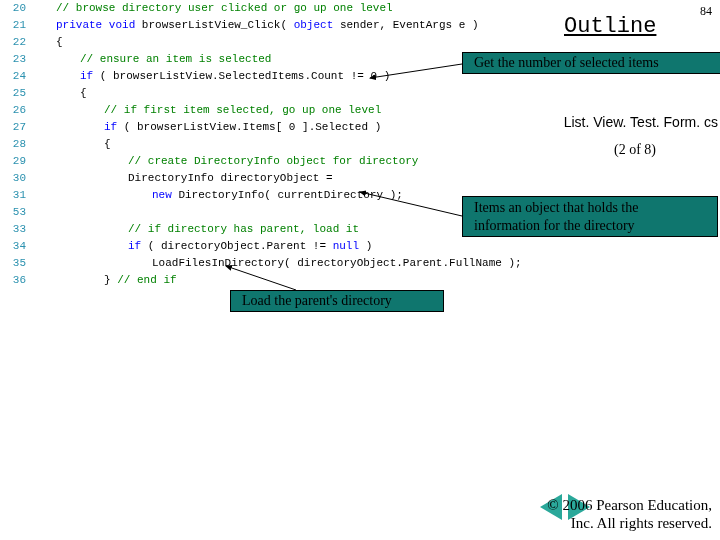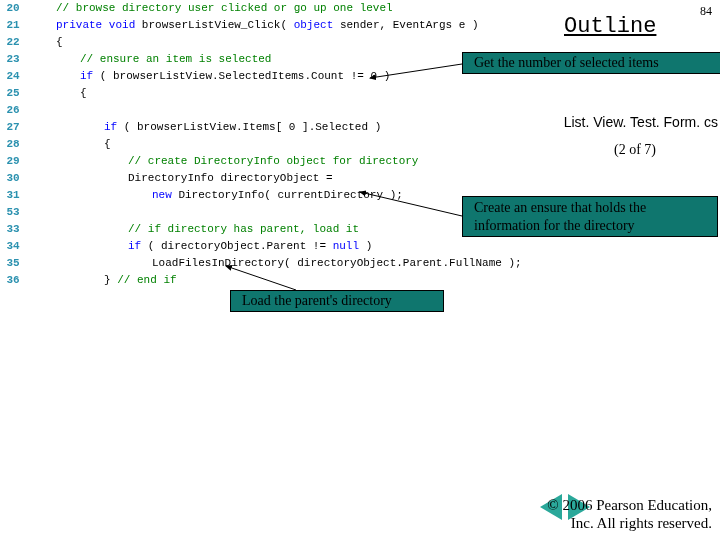--- a/index.html
+++ b/index.html
@@ -1,18 +1,18 @@
 <!DOCTYPE html>
 <html><head>
 <meta charset="utf-8">
 <style>
   html,body{margin:0;padding:0;width:720px;height:540px;background:#fff;font-family:"Times New Roman",serif;overflow:hidden}
   .code-area{position:absolute;left:0;top:0;width:550px;font-family:Consolas,"Courier New",monospace;font-size:11px;line-height:17px}
   .line{display:flex;align-items:flex-start;white-space:pre}
-  .ln{width:26px;text-align:center;color:#2B91AF;padding-right:6px;font-weight:700}
+  .ln{width:26px;text-align:right;color:#2B91AF;padding-right:6px;font-weight:400}
   .c-comment{color:#008000}
   .c-kw{color:#0000FF}
   .c-num{color:#000}
   .pl1{padding-left:24px}
   .pl2{padding-left:48px}
   .pl3{padding-left:72px}
   .pl4{padding-left:96px}
   .outline{position:absolute;left:564px;top:14px;font-size:22px;text-decoration:underline;font-family:Liberation Mono, monospace}
   .slide-no{position:absolute;right:8px;top:4px;font-size:12px}
   .callout{position:absolute;border:1px solid #000;background:#0f766e;font-size:14px;padding:2px 11px;font-family:"Times New Roman",serif}
@@ -28,40 +28,40 @@
 </head>
 <body>
 
 <div class="code-area">
   <div class="line"><span class="ln">20</span><span class="pl1 c-comment">// browse directory user clicked or go up one level</span></div>
   <div class="line"><span class="ln">21</span><span class="pl1"><span class="c-kw">private</span> <span class="c-kw">void</span><span> browserListView_Click( </span><span class="c-kw">object</span><span> sender, EventArgs e )</span></span></div>
   <div class="line"><span class="ln">22</span><span class="pl1">{</span></div>
   <div class="line"><span class="ln">23</span><span class="pl2 c-comment">// ensure an item is selected</span></div>
   <div class="line"><span class="ln">24</span><span class="pl2"><span class="c-kw">if</span><span> ( browserListView.SelectedItems.Count != </span><span class="c-num">0</span><span> )</span></span></div>
   <div class="line"><span class="ln">25</span><span class="pl2">{</span></div>
-  <div class="line"><span class="ln">26</span></div>
+  <div class="line"><span class="ln">26</span><span class="pl3 c-comment">// if first item selected, go up one level</span></div>
   <div class="line"><span class="ln">27</span><span class="pl3"><span class="c-kw">if</span><span> ( browserListView.Items[ </span><span class="c-num">0</span><span> ].Selected )</span></span></div>
   <div class="line"><span class="ln">28</span><span class="pl3">{</span></div>
   <div class="line"><span class="ln">29</span><span class="pl4 c-comment">// create DirectoryInfo object for directory</span></div>
   <div class="line"><span class="ln">30</span><span class="pl4">DirectoryInfo directoryObject =</span></div>
   <div class="line"><span class="ln">31</span><span class="pl4" style="padding-left:120px"><span class="c-kw">new</span><span> DirectoryInfo( currentDirectory );</span></span></div>
   <div class="line"><span class="ln">53</span><span class="pl4"></span></div>
   <div class="line"><span class="ln">33</span><span class="pl4 c-comment">// if directory has parent, load it</span></div>
   <div class="line"><span class="ln">34</span><span class="pl4"><span class="c-kw">if</span><span> ( directoryObject.Parent != </span><span class="c-kw">null</span><span> )</span></span></div>
   <div class="line"><span class="ln">35</span><span class="pl4" style="padding-left:120px">LoadFilesInDirectory( directoryObject.Parent.FullName );</span></div>
   <div class="line"><span class="ln">36</span><span class="pl3"><span>} </span><span class="c-comment">// end if</span></span></div>
 </div>
 
 <div class="outline">Outline</div>
 <div class="slide-no">84</div>
 
 <div class="callout" style="left:462px;top:52px;width:240px">Get the number of selected items</div>
 <div class="filename">List. View. Test. Form. cs</div>
-<div class="pageof">(2 of 7)</div>
-<div class="callout" style="left:462px;top:196px;width:232px;line-height:1.25">Create an ensure that holds  the information for the directory</div>
+<div class="pageof">(2 of 8)</div>
+<div class="callout" style="left:462px;top:196px;width:232px;line-height:1.25">Items an object that holds  the information for the directory</div>
 <div class="callout" style="left:230px;top:290px;width:190px">Load the parent's directory</div>
 
 <svg class="arrows" width="720" height="540">
   <defs>
       <marker id="ah" markerWidth="8" markerHeight="8" refX="6" refY="3" orient="auto">
         <path d="M0,0 L7,3 L0,6 Z" fill="#000"></path>
       </marker>
     </defs>
   <line x1="462" y1="64" x2="370" y2="78" stroke="#000" stroke-width="1" marker-end="url(#ah)"></line>
   <line x1="462" y1="216" x2="360" y2="192" stroke="#000" stroke-width="1" marker-end="url(#ah)"></line>

